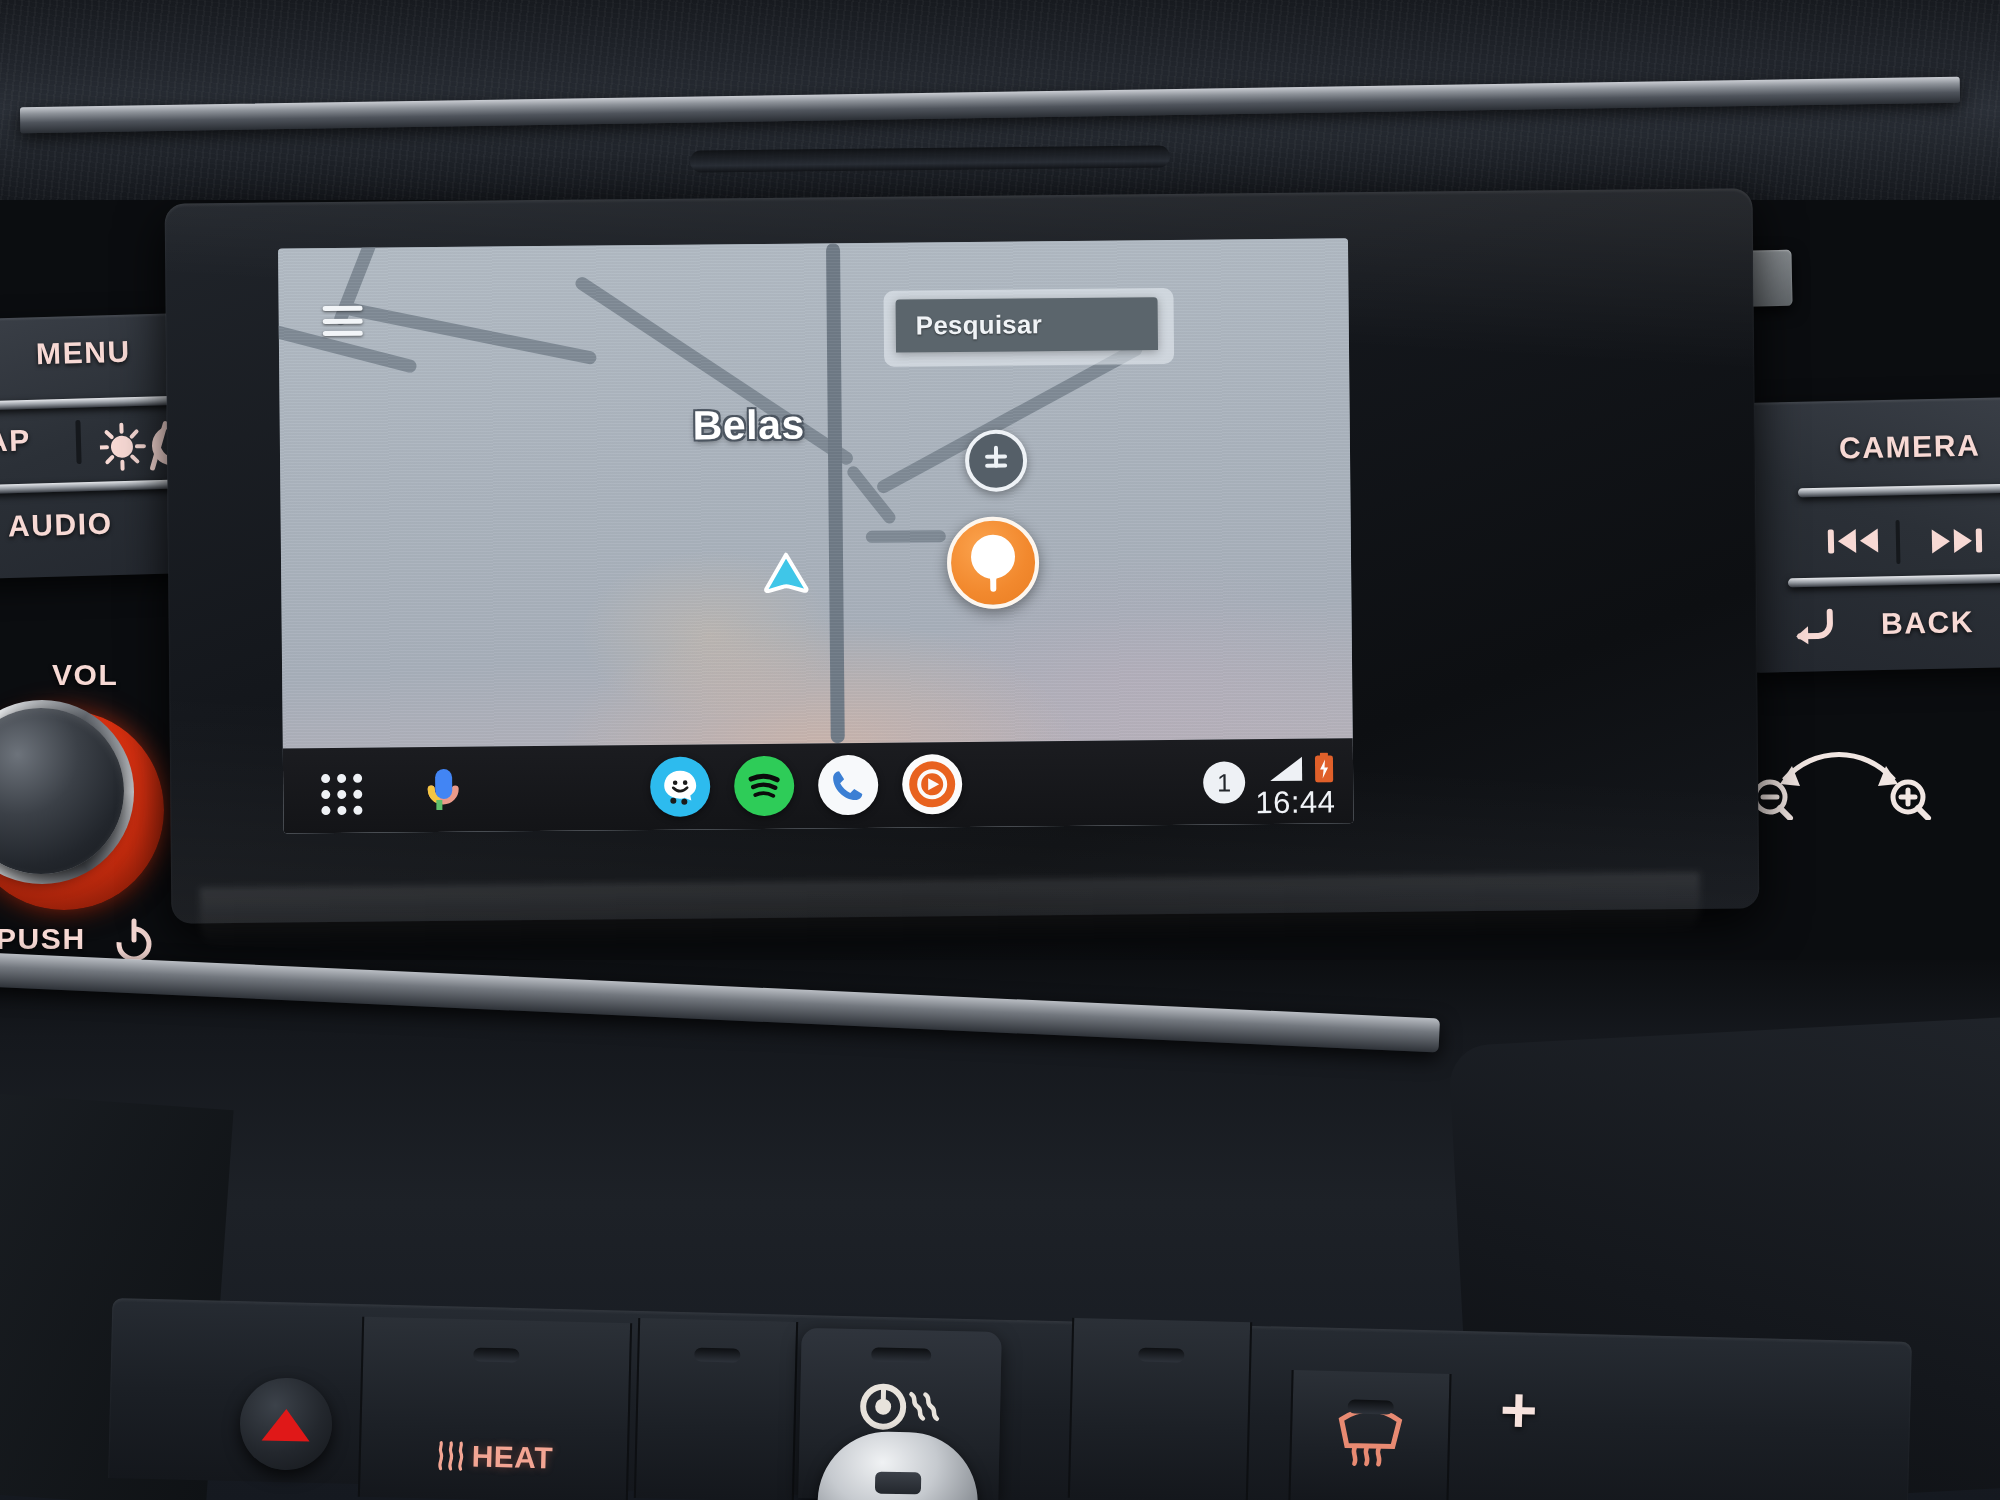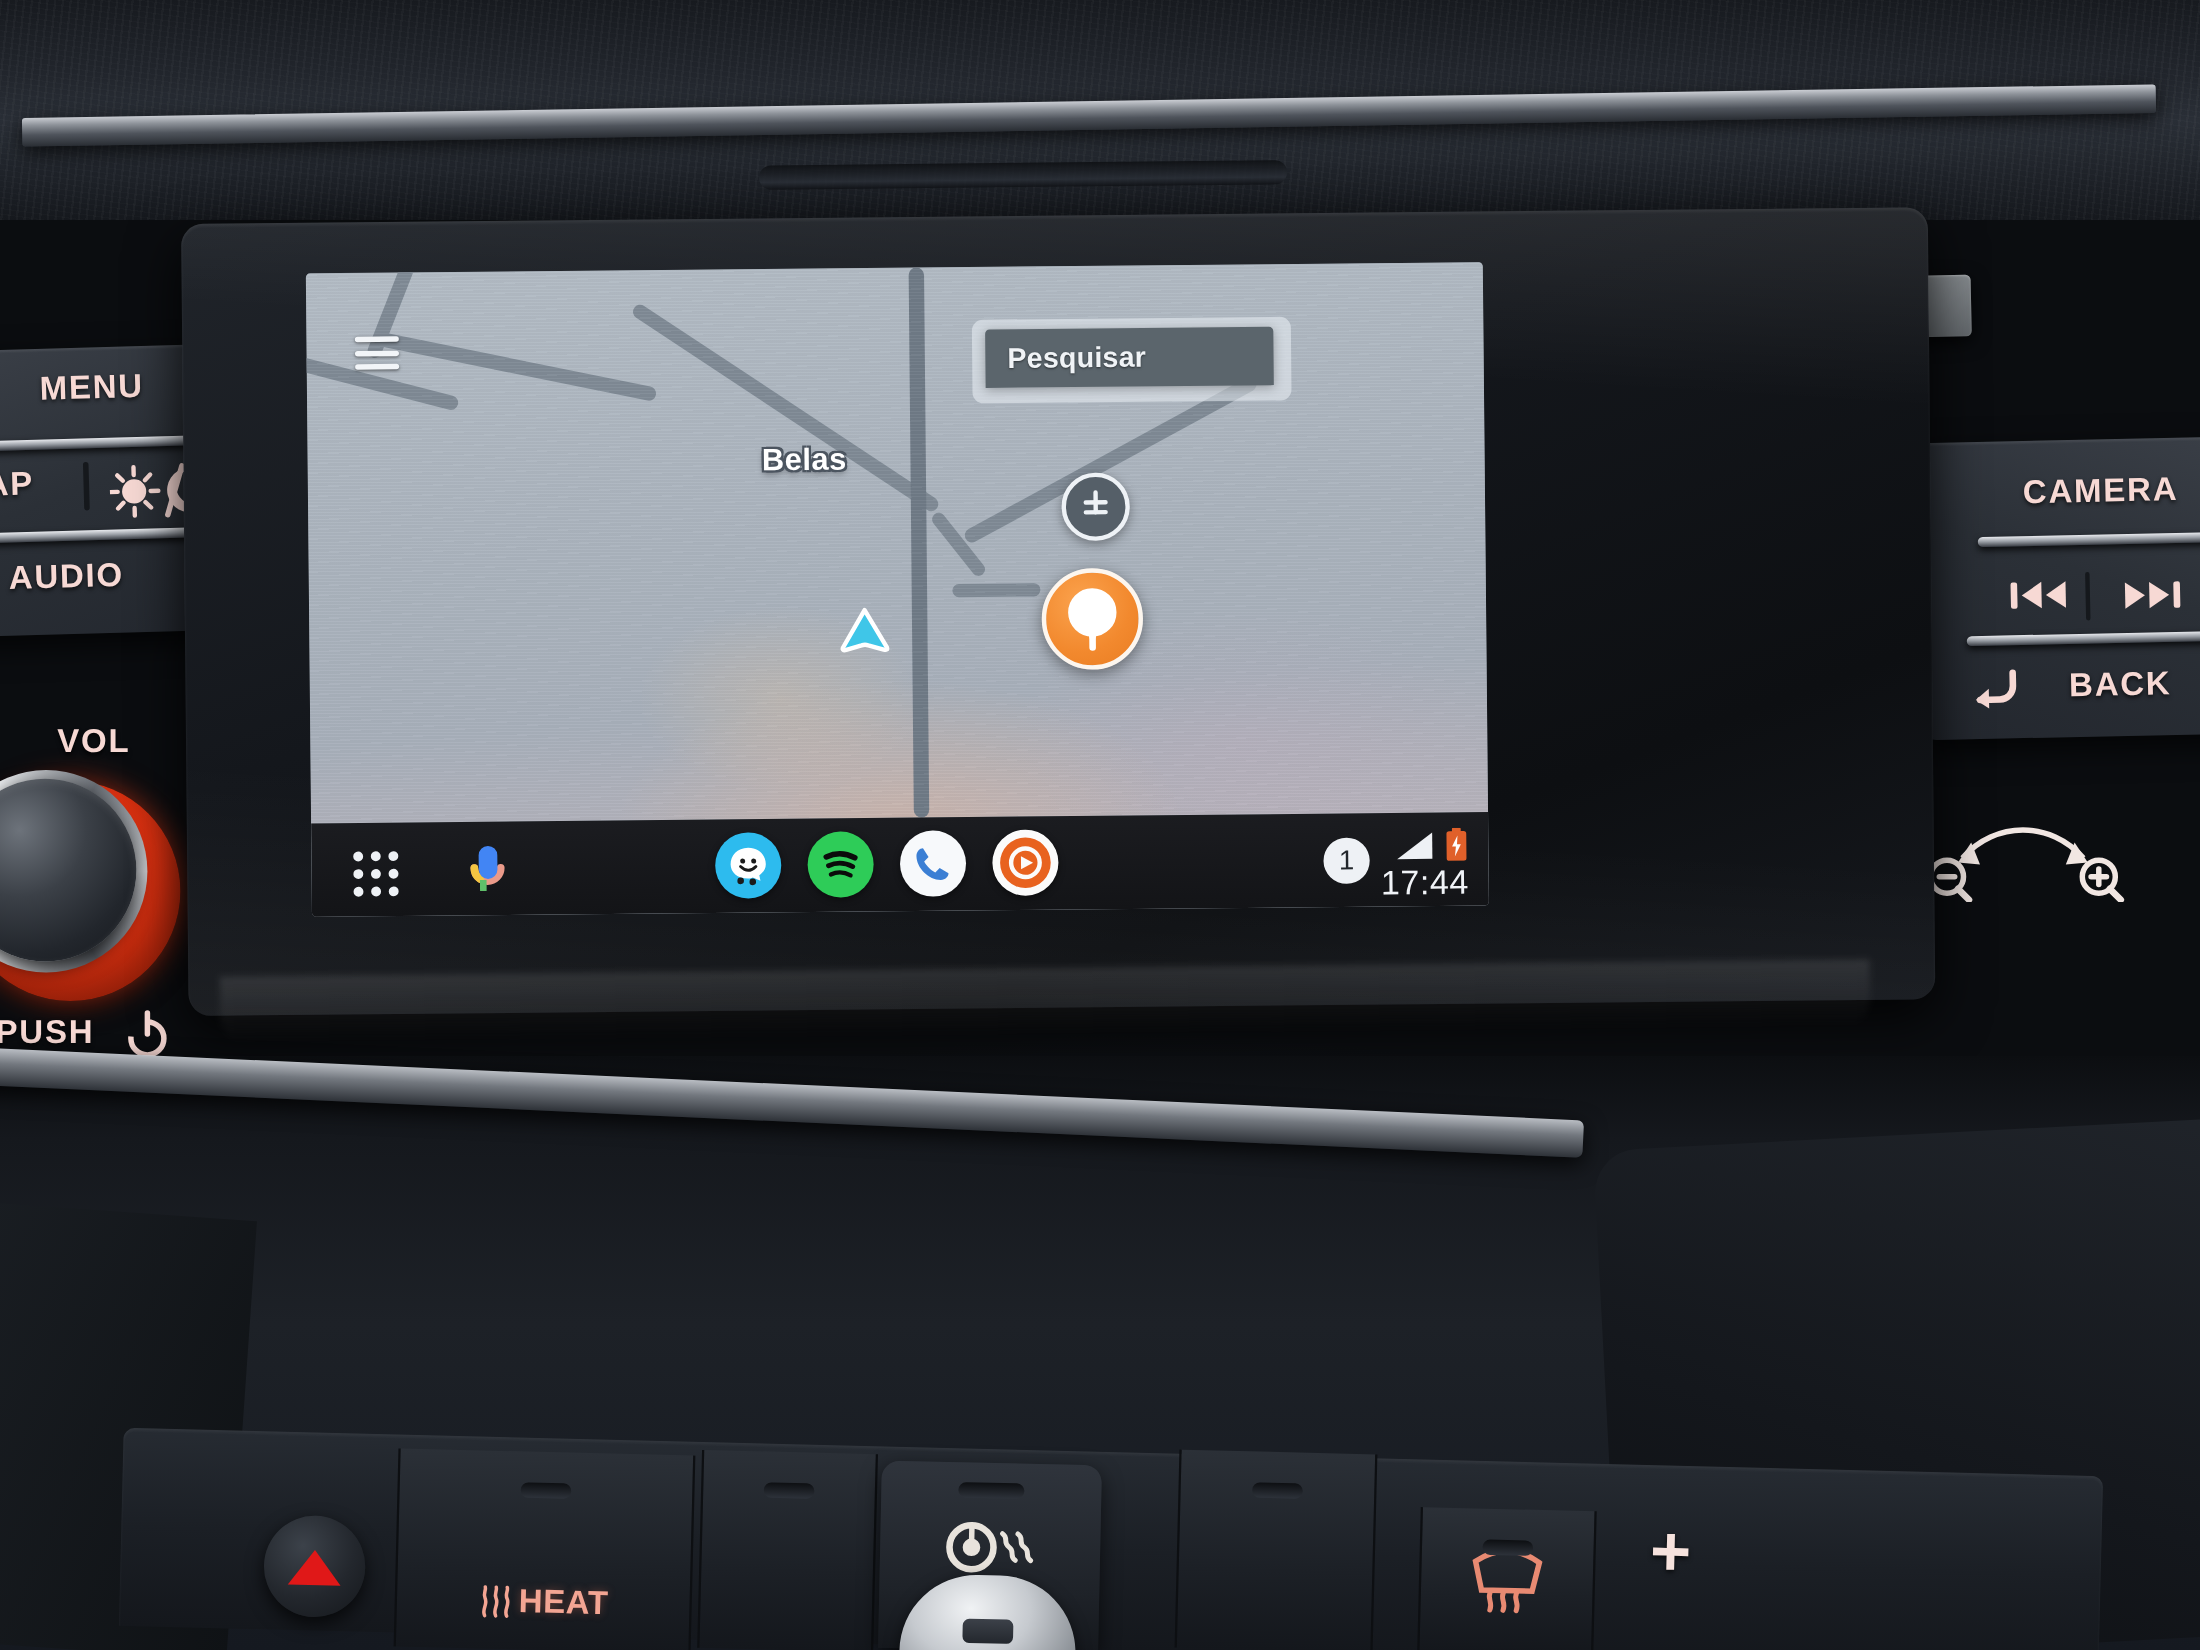--- a/index.html
+++ b/index.html
@@ -109,21 +109,21 @@
     text-shadow: 0 1px 2px rgba(0,0,0,.5);
   }
   .search-panel-bg {
     position: absolute; left: 605px; top: 48px; width: 290px; height: 76px;
     background: rgba(235,240,245,.55); border-radius: 10px;
   }
 
   
   .map-label {
     position: absolute; left: 413px; top: 158px;
-    font-size: 28px; font-weight: bold; color: #ffffff;
+    font-size: 41px; font-weight: bold; color: #ffffff;
     text-shadow:
       -2px -2px 0 #4c5560, 2px -2px 0 #4c5560, -2px 2px 0 #4c5560, 2px 2px 0 #4c5560,
       0 3px 6px rgba(0,0,0,.45);
     letter-spacing: .5px;
   }
 
   
   .pos-arrow {
     position: absolute; left: 482px; top: 308px; width: 46px; height: 42px;
   }
@@ -587,21 +587,21 @@
               <div class="status-icons">
                 <svg width="38" height="28" viewBox="0 0 38 28">
                   <path d="M2 26 L34 26 L34 2 Z" fill="#eef1f5"></path>
                 </svg>
                 <svg width="22" height="30" viewBox="0 0 22 30">
                   <rect x="7" y="0" width="8" height="4" rx="1" fill="#e0602a"></rect>
                   <rect x="2" y="3" width="18" height="27" rx="2.5" fill="#e0602a"></rect>
                   <path d="M12 7 L7 17 L10.5 17 L9.5 26 L15 15 L11.5 15 Z" fill="#fdfdfd"></path>
                 </svg>
               </div>
-              <div class="clock">17:44</div>
+              <div class="clock">16:44</div>
             </div>
           </div>
         </div>
 
       </div>
     </div>
   </div>
   <div class="bezel-bottom-shine"></div>
 
   <div class="console"></div>

